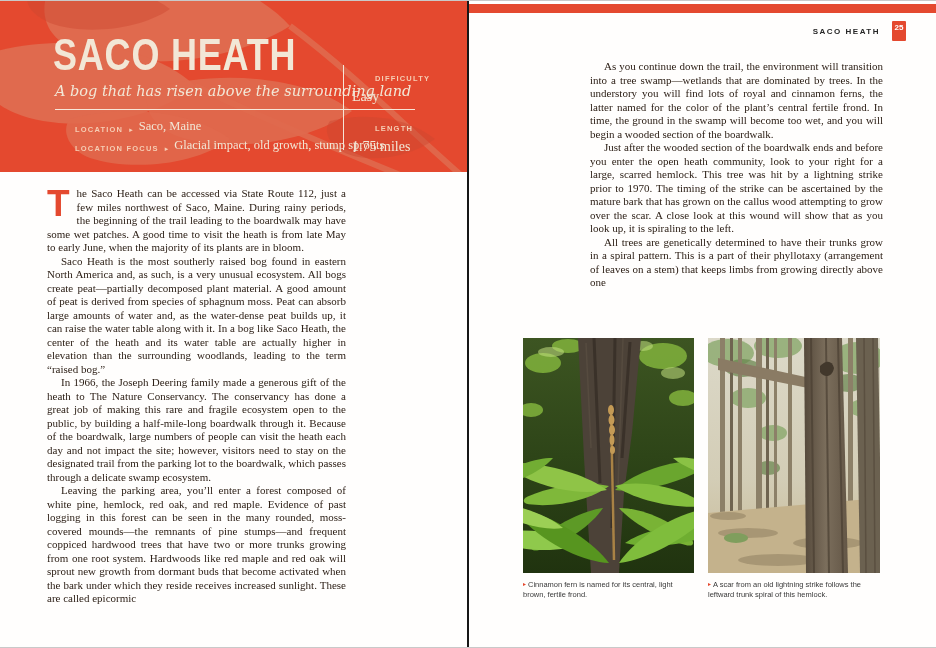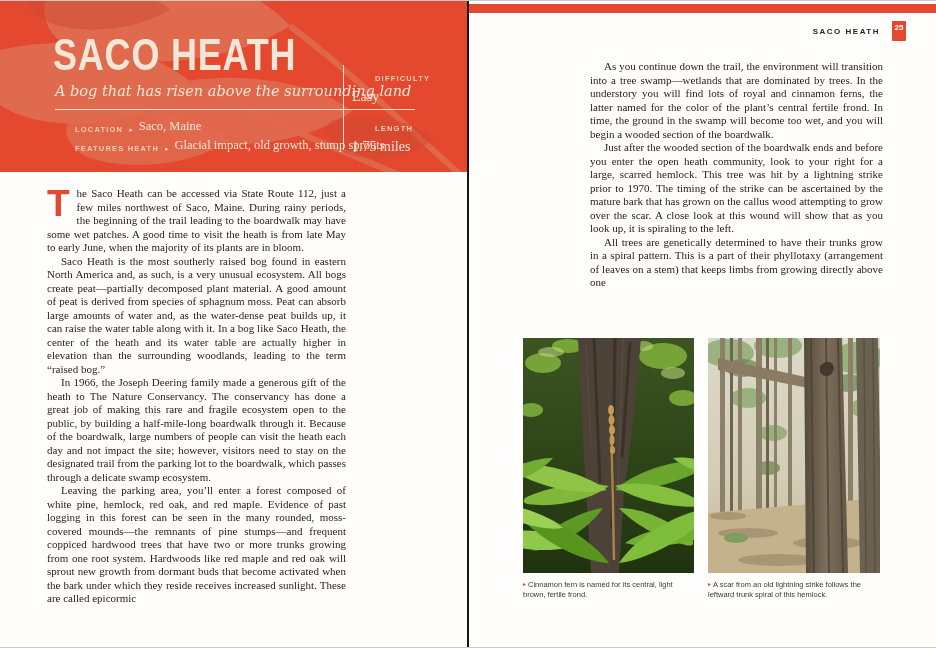--- a/index.html
+++ b/index.html
@@ -90,21 +90,21 @@
       <div class="rule-h"></div>
       <div class="rule-v"></div>
 
       <div class="meta-left">
         <div class="meta-row">
           <span class="meta-label">LOCATION</span>
           <span class="meta-arrow">▸</span>
           <span class="meta-value">Saco, Maine</span>
         </div>
         <div class="meta-row">
-          <span class="meta-label">FEATURES HEATH</span>
+          <span class="meta-label">LOCATION FOCUS</span>
           <span class="meta-arrow">▸</span>
           <span class="meta-value">Glacial impact, old growth, stump sprouts</span>
         </div>
       </div>
 
       <div class="meta-block mb-difficulty">
         <span class="meta-label">DIFFICULTY</span>
         <span class="meta-value">Easy</span>
       </div>
       <div class="meta-block mb-length">

